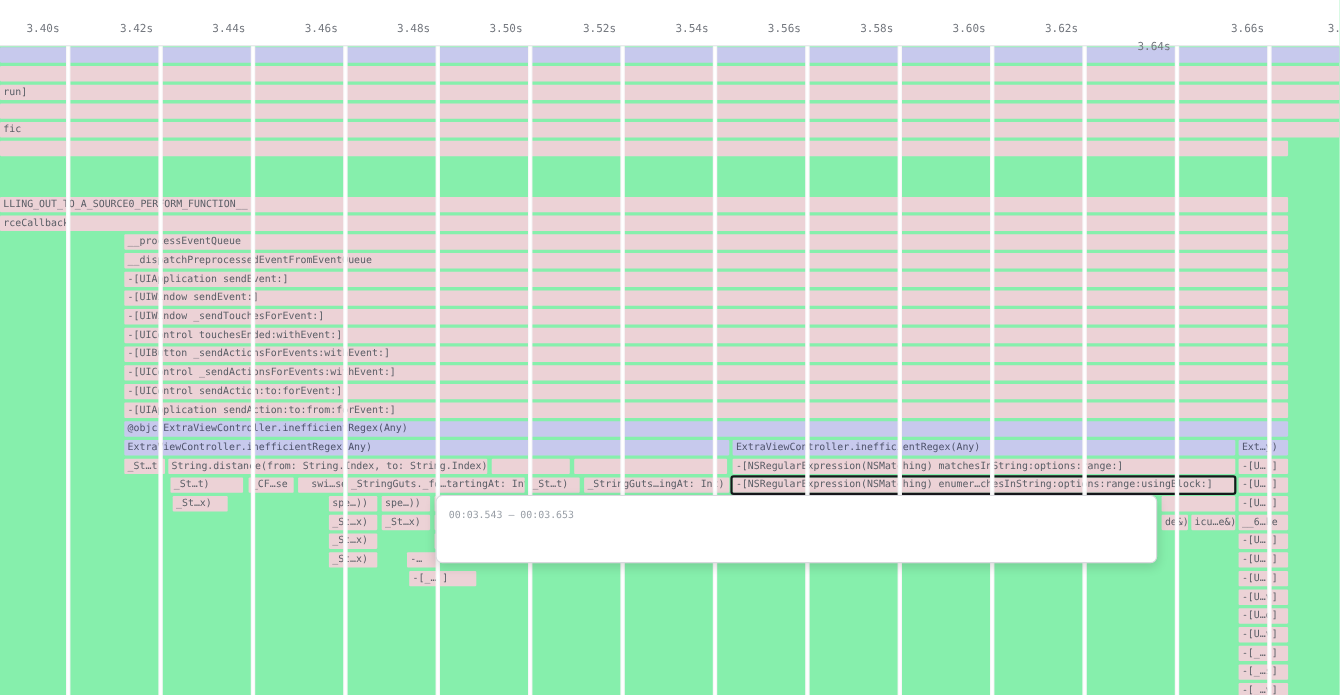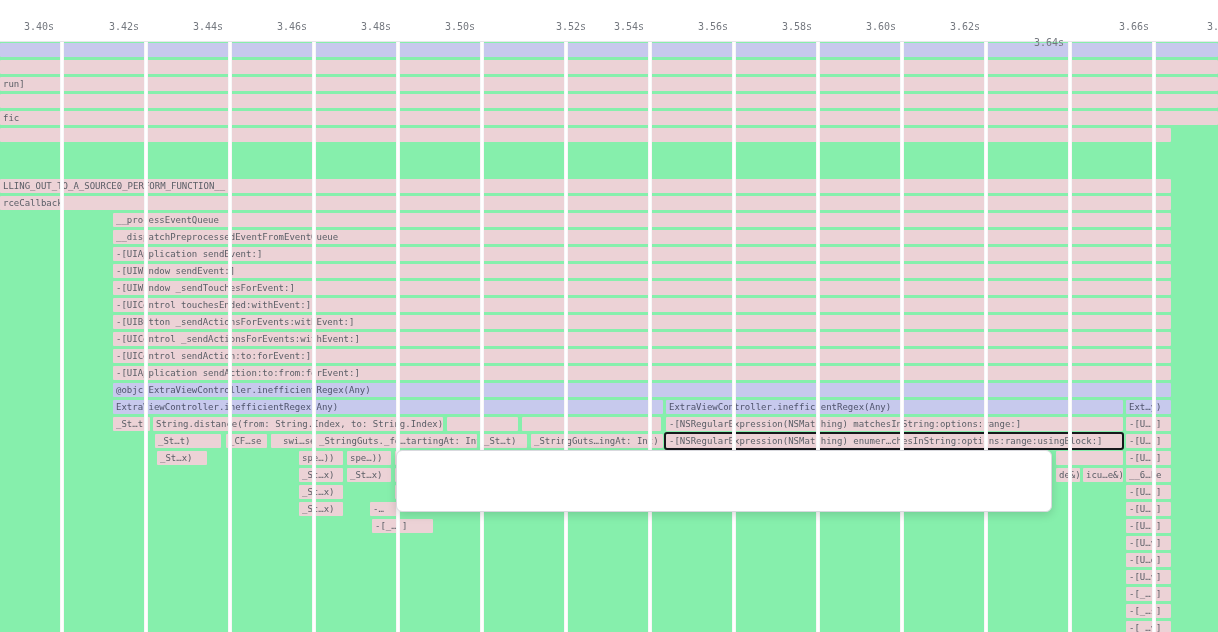--- a/index.html
+++ b/index.html
@@ -47,21 +47,21 @@
 <body>
 
 <div id="stage">
   <div id="ruler">
       <div class="tick" style="left: 24px;">3.40s</div>
       <div class="tick" style="left: 109px;">3.42s</div>
       <div class="tick" style="left: 193px;">3.44s</div>
       <div class="tick" style="left: 277px;">3.46s</div>
       <div class="tick" style="left: 361px;">3.48s</div>
       <div class="tick" style="left: 445px;">3.50s</div>
-      <div class="tick" style="left: 556px;">3.52s</div>
+      <div class="tick" style="left: 530px;">3.52s</div>
       <div class="tick" style="left: 614px;">3.54s</div>
       <div class="tick" style="left: 698px;">3.56s</div>
       <div class="tick" style="left: 782px;">3.58s</div>
       <div class="tick" style="left: 866px;">3.60s</div>
       <div class="tick" style="left: 950px;">3.62s</div>
       <div class="tick" style="left: 1034px; margin-top: 16px;">3.64s</div>
       <div class="tick" style="left: 1119px;">3.66s</div>
       <div class="tick" style="left: 1207px;">3.</div>
     </div>
   <div id="rows">
@@ -139,14 +139,15 @@
       <div class="gridline" style="left: 648px;"></div>
       <div class="gridline" style="left: 732px;"></div>
       <div class="gridline" style="left: 816px;"></div>
       <div class="gridline" style="left: 900px;"></div>
       <div class="gridline" style="left: 984px;"></div>
       <div class="gridline" style="left: 1068px;"></div>
       <div class="gridline" style="left: 1152px;"></div>
     </div>
 
   <div id="tooltip">
+    <div class="tt-sub">00:03.543 — 00:03.653</div>
   </div>
 </div>
 
 </body></html>

